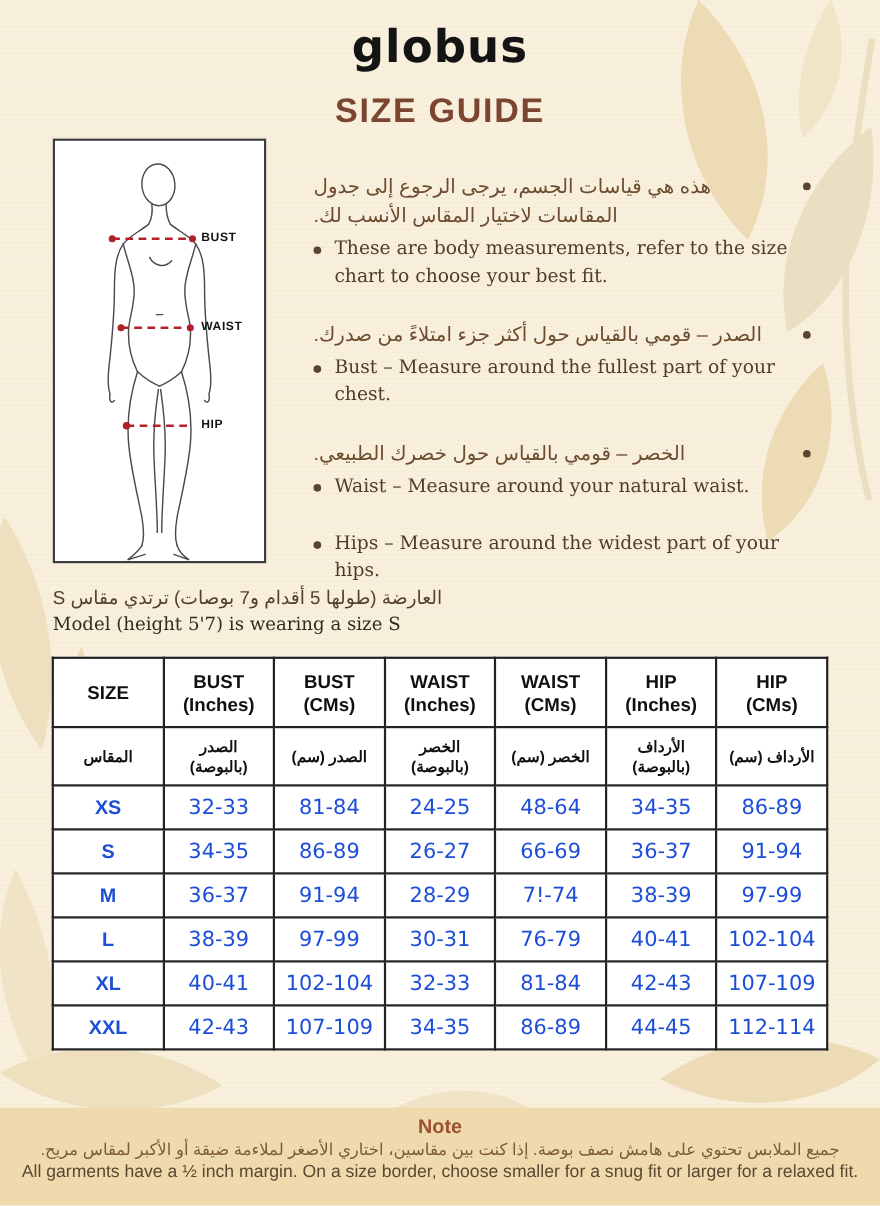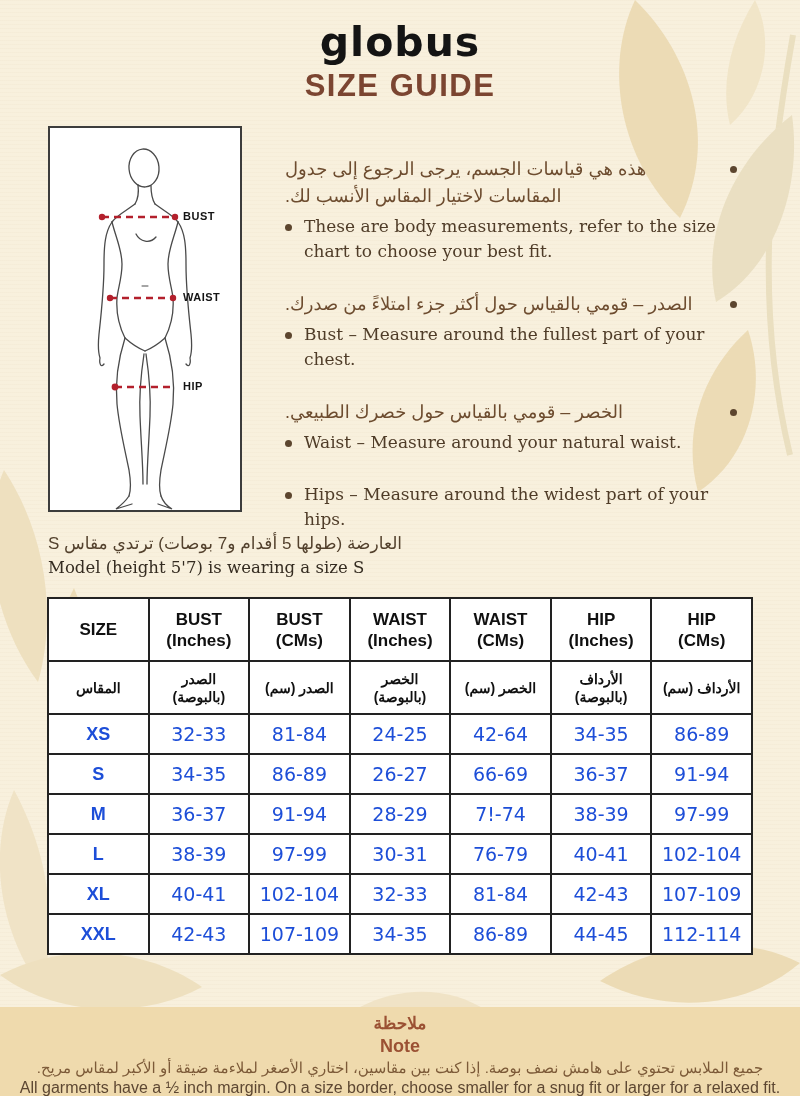--- a/index.html
+++ b/index.html
@@ -22,21 +22,21 @@
   .decor-l{ top:470px; left:-18px; }
   .decor-b{ top:915px; left:0; }
 
   header{ position:relative; z-index:1; text-align:center; padding-top:20px; }
   .logo{
     font-family:"DejaVu Sans", sans-serif;
     font-size:41px; font-weight:600; letter-spacing:1px; color:#141414; line-height:1.1;
   }
   .guide-title{
     font-family:"Liberation Sans", sans-serif;
-    font-size:31px; font-weight:800; letter-spacing:1.5px; color:#7b4531; margin-top:3px;
+    font-size:31px; font-weight:800; letter-spacing:1.5px; color:#7b4531; margin-top:18px;
   }
 
   .figure-box{
     position:absolute; z-index:1; left:48px; top:126px; width:194px; height:386px;
     background:#ffffff; border:2px solid #3c3c3c;
   }
   .figure-box svg{ position:absolute; left:0; top:0; }
   .fig-label{
     position:absolute; left:133px; font-size:11px; font-weight:bold; letter-spacing:0.5px; color:#141414;
   }
@@ -262,21 +262,21 @@
             <span class="hl"></span>
           </th>
       </tr>
     </thead>
     <tbody>
         <tr>
           <td class="size-cell">XS</td>
           <td>32-33</td>
           <td>81-84</td>
           <td>24-25</td>
-          <td>42-64</td>
+          <td>48-64</td>
           <td>34-35</td>
           <td>86-89</td>
         </tr>
         <tr>
           <td class="size-cell">S</td>
           <td>34-35</td>
           <td>86-89</td>
           <td>26-27</td>
           <td>66-69</td>
           <td>36-37</td>
@@ -315,19 +315,18 @@
           <td>107-109</td>
           <td>34-35</td>
           <td>86-89</td>
           <td>44-45</td>
           <td>112-114</td>
         </tr>
       </tbody>
   </table>
 
   <footer class="note-band">
-    <div class="note-h-ar">ملاحظة</div>
     <div class="note-h-en">Note</div>
     <div class="note-b-ar" dir="rtl">جميع الملابس تحتوي على هامش نصف بوصة. إذا كنت بين مقاسين، اختاري الأصغر لملاءمة ضيقة أو الأكبر لمقاس مريح.</div>
     <div class="note-b-en">All garments have a ½ inch margin. On a size border, choose smaller for a snug fit or larger for a relaxed fit.</div>
   </footer>
 
 </div>
 
 </body></html>

